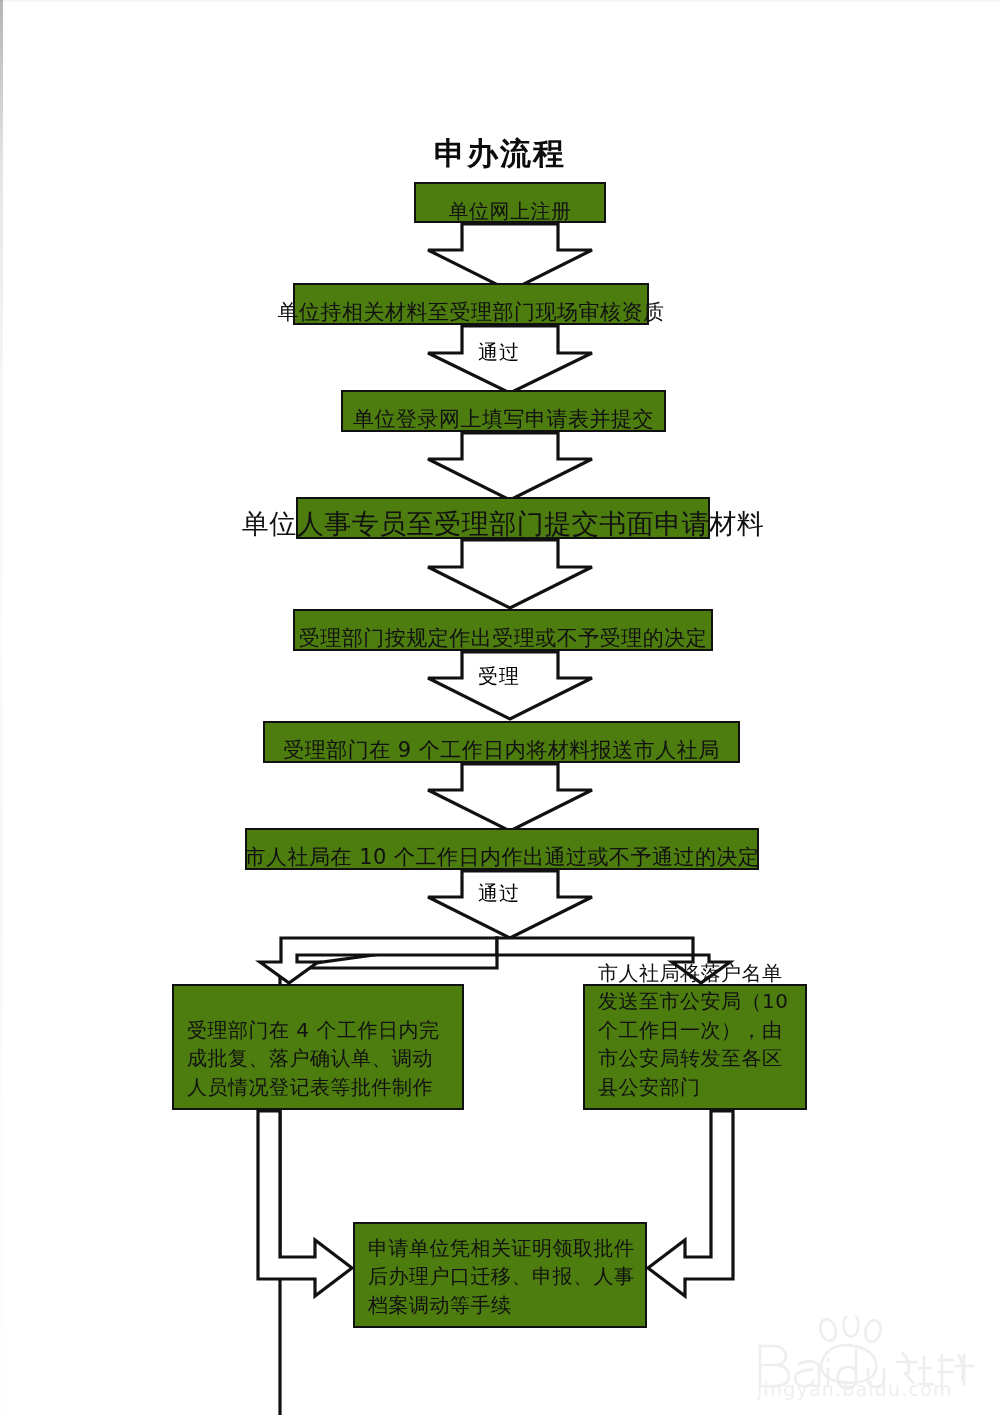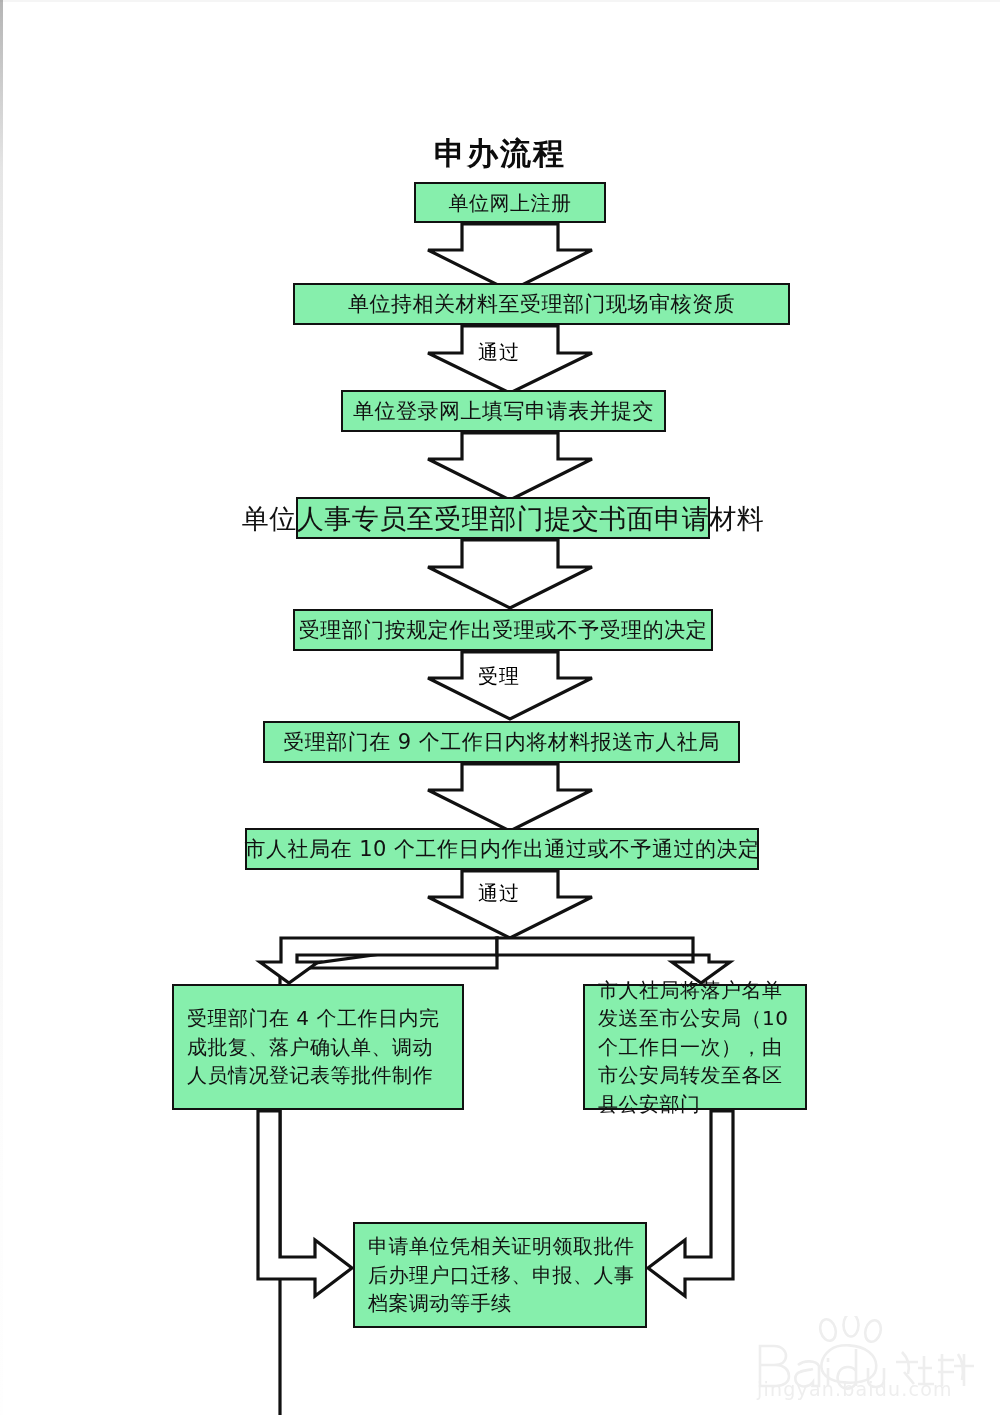--- a/index.html
+++ b/index.html
@@ -46,24 +46,24 @@
     left: 0;
     top: 0;
     width: 1000px;
     height: 1415px;
   }
 
   
   .node {
     position: absolute;
     box-sizing: border-box;
-    background: #86efac;
+    background: #4d7c0f;
     border: 2px solid #111111;
     display: flex;
-    align-items: center;
+    align-items: flex-end;
     justify-content: center;
     text-align: center;
     letter-spacing: 0.5px;
   }
   .node .txt {
     display: block;
     line-height: 1.0;
     white-space: nowrap;
   }
   .node.multi {
@@ -84,21 +84,21 @@
     width: 1000px;
     text-align: center;
     font-size: 31px;
     font-weight: bold;
     letter-spacing: 2px;
     color: #0c0c0c;
   }
 
   
   #node1 { left: 414px; top: 182px;  width: 192px; height: 41px; font-size: 20px; }
-  #node2 { left: 293px; top: 283px;  width: 497px; height: 42px; font-size: 21px; }
+  #node2 { left: 293px; top: 283px;  width: 356px; height: 42px; font-size: 21px; }
   #node3 { left: 341px; top: 390px;  width: 325px; height: 42px; font-size: 21px; }
   #node4 { left: 296px; top: 497px;  width: 414px; height: 42px; font-size: 27px; }
   #node5 { left: 293px; top: 609px;  width: 420px; height: 42px; font-size: 21px; }
   #node6 { left: 263px; top: 721px;  width: 477px; height: 42px; font-size: 21px; }
   #node7 { left: 245px; top: 828px;  width: 514px; height: 42px; font-size: 21px; }
   #node8 { left: 172px; top: 984px;  width: 292px; height: 126px; font-size: 20px; }
   #node9 { left: 583px; top: 984px;  width: 224px; height: 126px; font-size: 20px; }
   #node10 { left: 353px; top: 1222px; width: 294px; height: 106px; font-size: 20px; }
 
   

